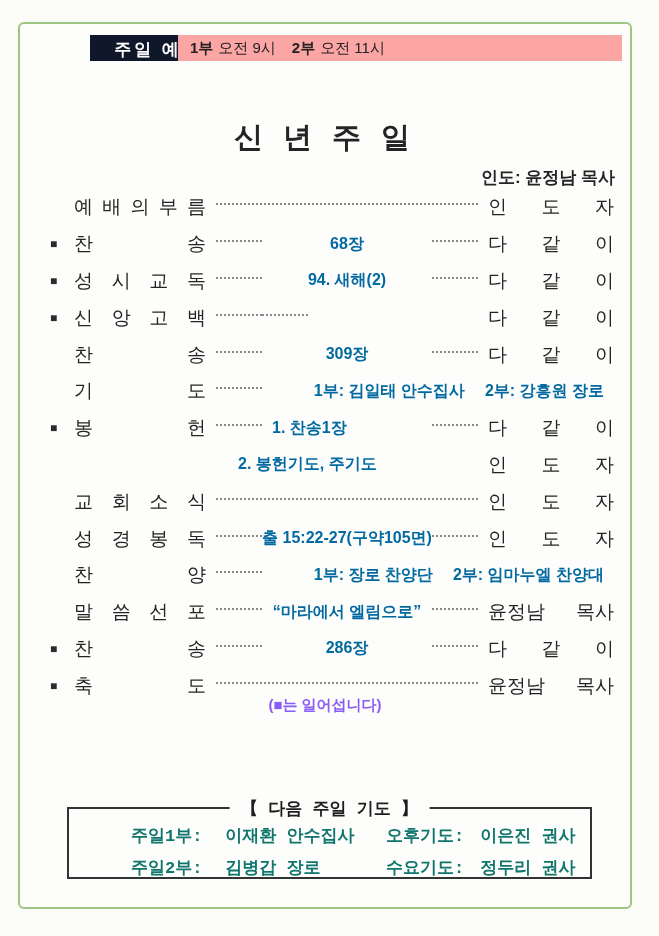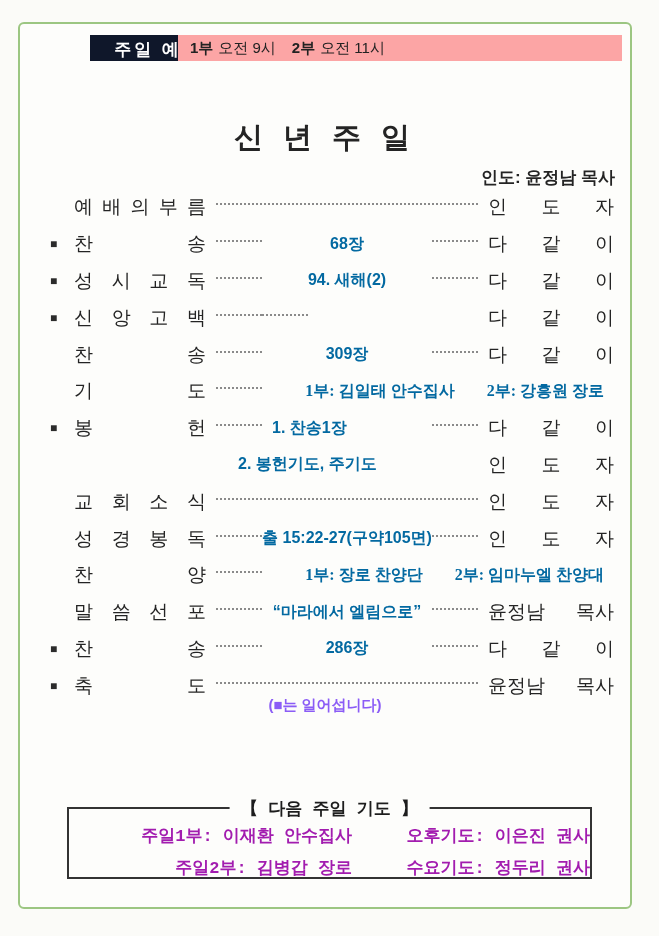--- a/index.html
+++ b/index.html
@@ -37,42 +37,42 @@
     width:132px; flex:0 0 132px; text-align:justify; text-align-last:justify;
     font-weight:500; color:#242424; font-size:19px;
   }
   .mid { flex:1 1 auto; display:flex; align-items:center; padding:0 10px 0 10px; min-width:0; }
   .dots { border-bottom:2px dotted #8a8a8a; height:2px; transform:translateY(-3px); }
   .dots.short { width:46px; flex:0 0 46px; }
   .dots.fill { flex:1 1 auto; }
   .value { flex:1 1 auto; text-align:center; font-weight:700; font-size:16px; color:#0369a1; white-space:nowrap; }
   .value.left { text-align:left; padding-left:10px; }
   .value.indent { text-align:left; padding-left:22px; }
-  .value.two-part { display:flex; justify-content:flex-end; gap:32px;font-family:Liberation Serif, serif; }
+  .value.two-part { display:flex; justify-content:flex-end; gap:20px; }
   .rightcol {
     width:126px; flex:0 0 126px; text-align:justify; text-align-last:justify;
     font-weight:500; font-size:19px; color:#242424;
   }
   .standing-note {
     position:absolute; top:672px; left:0; width:100%; text-align:center;
     font-size:15px; font-weight:600; color:#8b5cf6;
   }
   
   .nw-box {
     position:absolute; left:47px; top:783px; width:525px; height:72px;
     border:2px solid #333333; background:transparent;font-family:Liberation Mono, monospace;
   }
   .nw-title {
     position:absolute; top:-12px; left:50%; transform:translateX(-50%);
     background:#fdfdfb; padding:0 12px; font-size:17px; font-weight:700;
     white-space:nowrap; color:#1d1d1d;
   }
   .nw-grid {
     display:grid; grid-template-columns:255px 1fr; row-gap:9px;
-    padding:15px 0 0 28px; font-size:17px; font-weight:600; color:#a21caf;text-align:right;
+    padding:15px 0 0 62px; font-size:17px; font-weight:600; color:#0f766e;
   }
   .nw-label { display:inline-block; width:84px; }
 </style>
 </head>
 <body>
 
 <div class="page">
 
   <div class="hdr-badge">
     <span>주일 예배</span>

